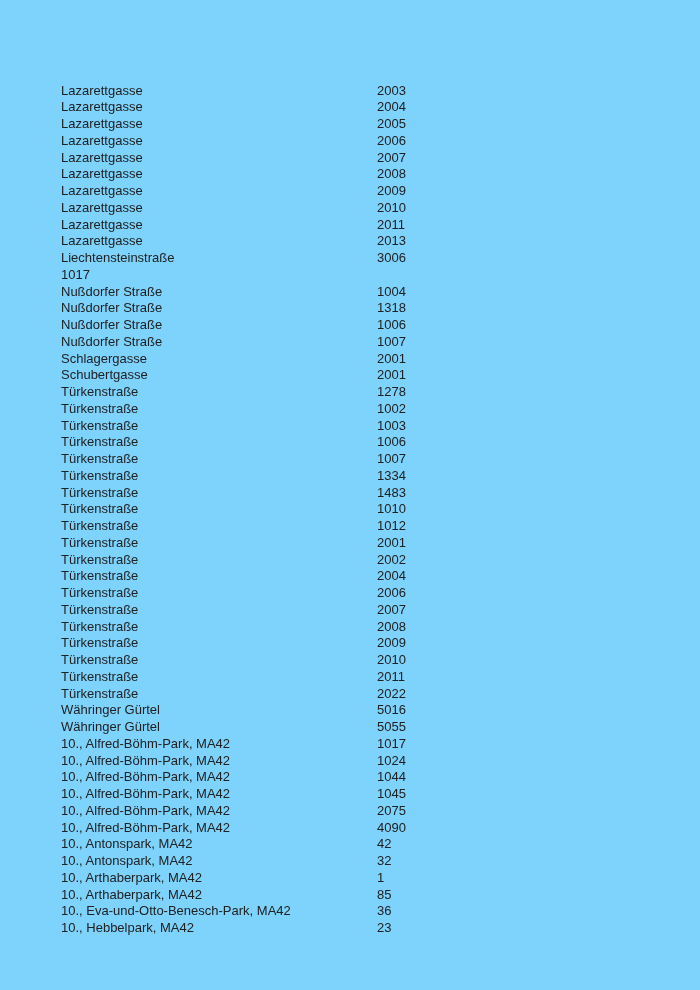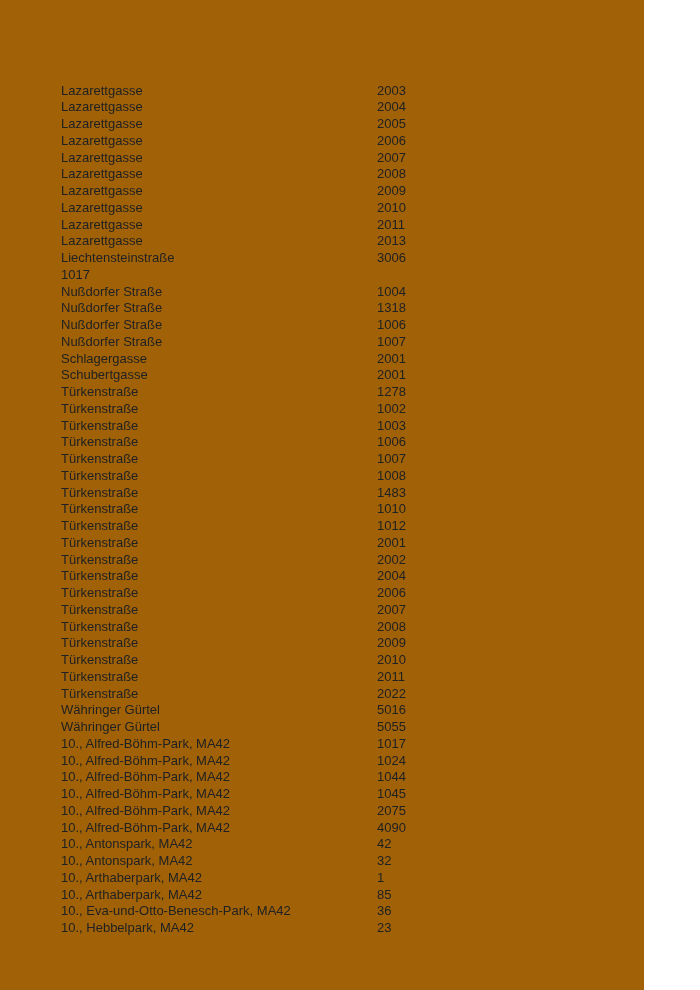--- a/index.html
+++ b/index.html
@@ -4,23 +4,23 @@
 <style>
   * { margin: 0; padding: 0; box-sizing: border-box; }
   html, body {
     width: 700px;
     height: 990px;
     background: #ffffff;
     font-family: "Liberation Sans", sans-serif;
   }
   .page {
     position: relative;
-    width: 644px;
+    width: 700px;
     height: 990px;
-    background: #a16207;
+    background: #7dd3fc;
     overflow: hidden;
   }
   .list {
     position: absolute;
     left: 61px;
     top: 64.5px;
     width: 560px;
   }
   .row {
     display: flex;
@@ -156,21 +156,21 @@
     <span class="cell num">1006</span>
   </div>
 
   <div class="row">
     <span class="cell name">Türkenstraße</span>
     <span class="cell num">1007</span>
   </div>
 
   <div class="row">
     <span class="cell name">Türkenstraße</span>
-    <span class="cell num">1008</span>
+    <span class="cell num">1334</span>
   </div>
 
   <div class="row">
     <span class="cell name">Türkenstraße</span>
     <span class="cell num">1483</span>
   </div>
 
   <div class="row">
     <span class="cell name">Türkenstraße</span>
     <span class="cell num">1010</span>

